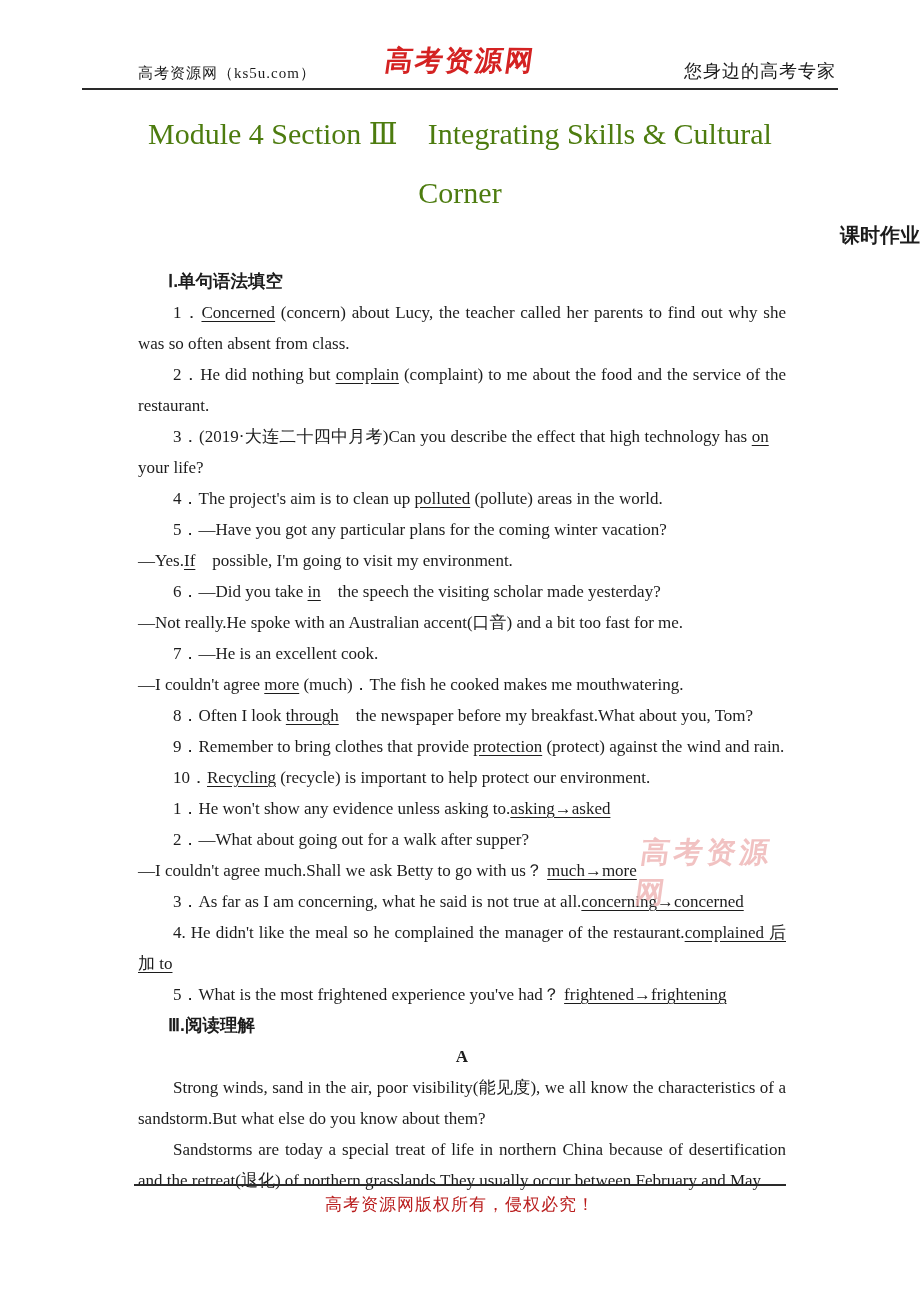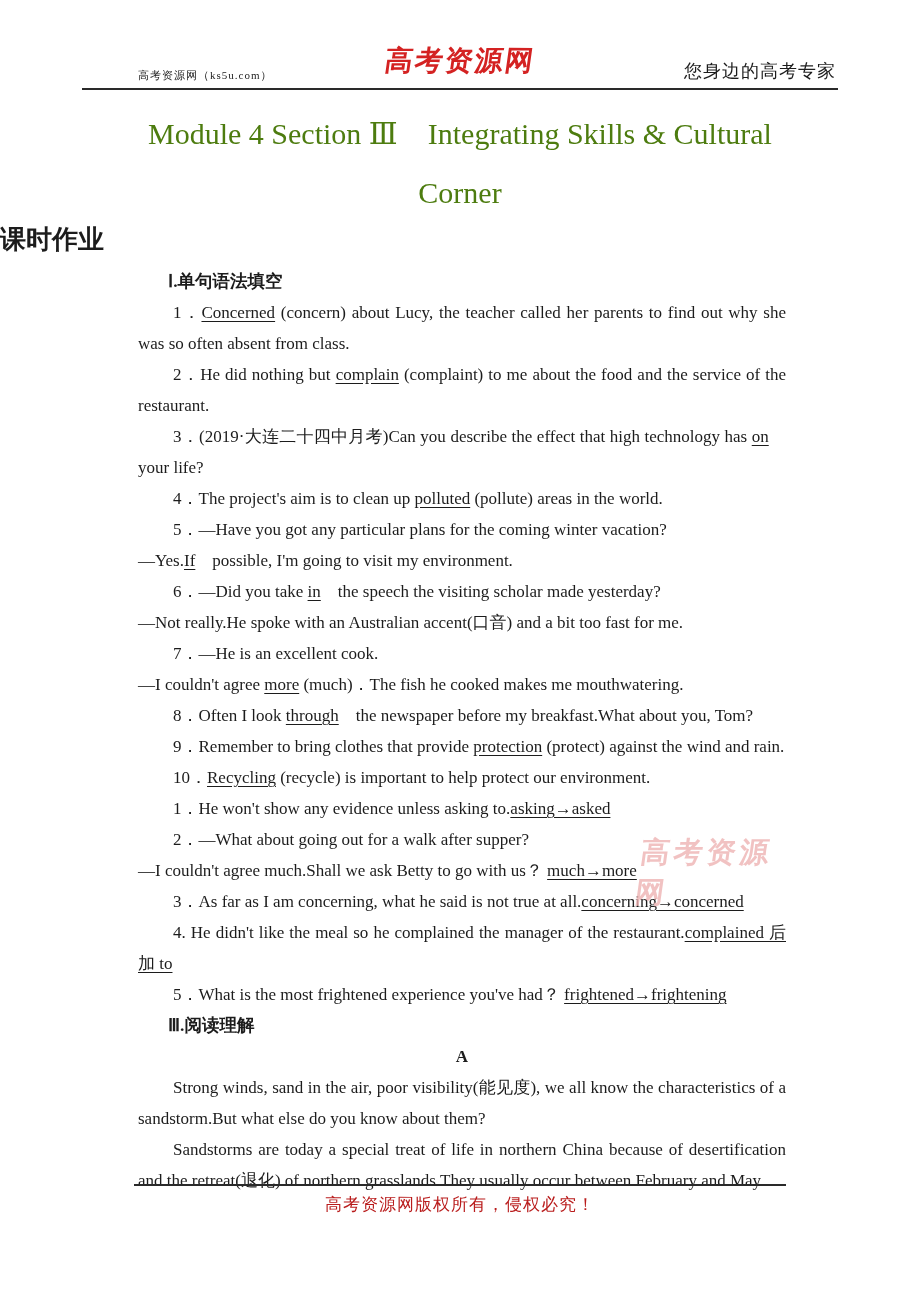--- a/index.html
+++ b/index.html
@@ -6,48 +6,48 @@
   .page {
     position:relative; width:920px; height:1302px; margin:0 auto;
     background:#ffffff; overflow:hidden;
     font-family:"Liberation Serif","DejaVu Serif",serif; color:#1c1c1c;
   }
   
   .header {
     position:absolute; left:82px; right:82px; top:42px; height:46px;
     border-bottom:2px solid #2a2a2a;
   }
-  .header-left  { position:absolute; left:56px;  bottom:5px; font-size:11px; letter-spacing:1px; }
+  .header-left  { position:absolute; left:56px;  bottom:5px; font-size:15px; letter-spacing:1px; }
   .header-right { position:absolute; right:2px; bottom:5px; font-size:18px; letter-spacing:1px; }
   .site-logo {
     position:absolute; left:50%; top:0px; transform:translateX(-50%) skewX(-8deg);
     font-size:28px; font-weight:bold; color:#d42222; letter-spacing:2px;
     font-family:"Liberation Serif","DejaVu Serif",serif;
   }
   
   .doc-title {
     position:absolute; top:104px; left:60px; right:60px; text-align:center;
     color:#4d7c0f; font-size:30px; line-height:59px; font-weight:normal;
   }
   .doc-subtitle {
-    position:absolute; top:222px; left:0; width:100%; text-align:left;
-    font-size:26px; font-weight:bold;
+    position:absolute; top:222px; left:0; width:100%; text-align:right;
+    font-size:20px; font-weight:bold;
     font-family:"Liberation Sans","DejaVu Sans",sans-serif;
   }
   
   .doc-body {
     position:absolute; left:138px; top:266px; width:648px;
     font-size:17px; line-height:31px; text-align:justify;
   }
   .doc-body p { margin:0; }
   p.item, p.para { text-indent:35px; }
   p.cont { text-indent:0; }
   p.section-heading {
     font-weight:bold; text-indent:30px; text-align:left;
-    font-family:Liberation Serif, serif; font-size:17.5px;
+    font-family:Liberation Sans, sans-serif; font-size:17.5px;
   }
   p.passage-label { text-align:center; text-indent:0; font-weight:bold; }
   .u { text-decoration:underline; text-underline-offset:3px; }
   
   .watermark {
     position:absolute; left:638px; top:833px; width:160px;
     font-size:29px; font-weight:bold; color:#eeb4b4; opacity:.8;
     letter-spacing:4px; transform:skewX(-8deg);
     font-family:"Liberation Serif","DejaVu Serif",serif;
   }

